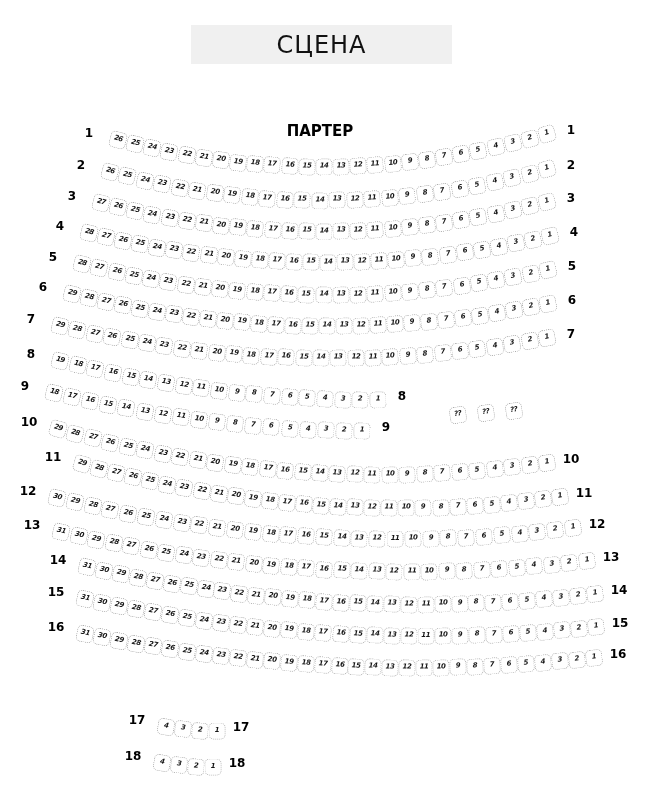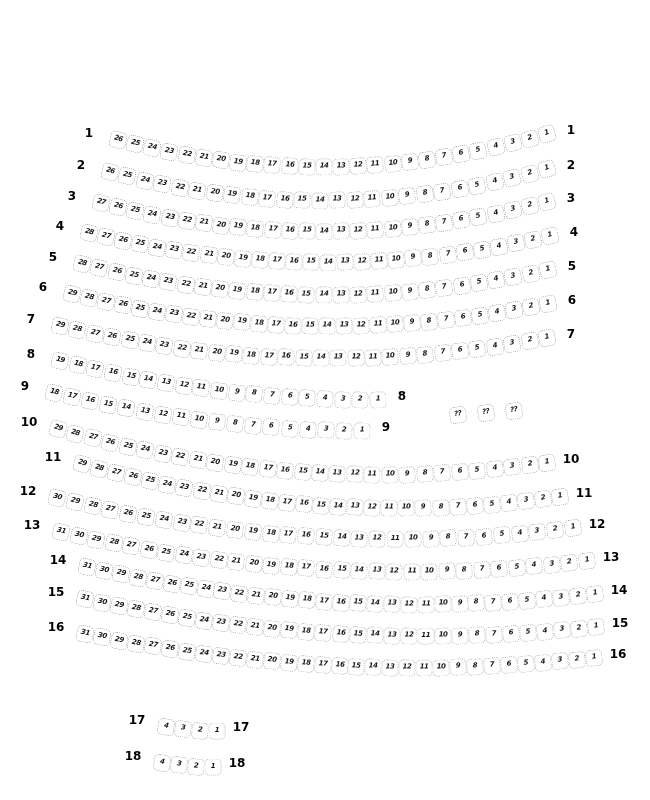--- a/index.html
+++ b/index.html
@@ -25,20 +25,24 @@
   }
   .row-label{
     position:absolute;font-size:12px;font-weight:bold;color:#000;
     transform:translate(-50%,-50%);white-space:nowrap;
   }
 </style>
 </head>
 <body>
 
 <div class="canvas">
+  <div class="stage">
+    <span>СЦЕНА</span>
+  </div>
+  <div class="section-title">ПАРТЕР</div>
   <div>
       <div class="seat" style="left: 118px; top: 140px; transform: translate(-50%, -50%) rotate(14.9deg);">26</div>
       <div class="seat" style="left: 135.16px; top: 144.368px; transform: translate(-50%, -50%) rotate(13.7deg);">25</div>
       <div class="seat" style="left: 152.32px; top: 148.352px; transform: translate(-50%, -50%) rotate(12.5deg);">24</div>
       <div class="seat" style="left: 169.48px; top: 151.952px; transform: translate(-50%, -50%) rotate(11.2deg);">23</div>
       <div class="seat" style="left: 186.64px; top: 155.168px; transform: translate(-50%, -50%) rotate(10deg);">22</div>
       <div class="seat" style="left: 203.8px; top: 158px; transform: translate(-50%, -50%) rotate(8.7deg);">21</div>
       <div class="seat" style="left: 220.96px; top: 160.448px; transform: translate(-50%, -50%) rotate(7.5deg);">20</div>
       <div class="seat" style="left: 238.12px; top: 162.512px; transform: translate(-50%, -50%) rotate(6.2deg);">19</div>
       <div class="seat" style="left: 255.28px; top: 164.192px; transform: translate(-50%, -50%) rotate(5deg);">18</div>

